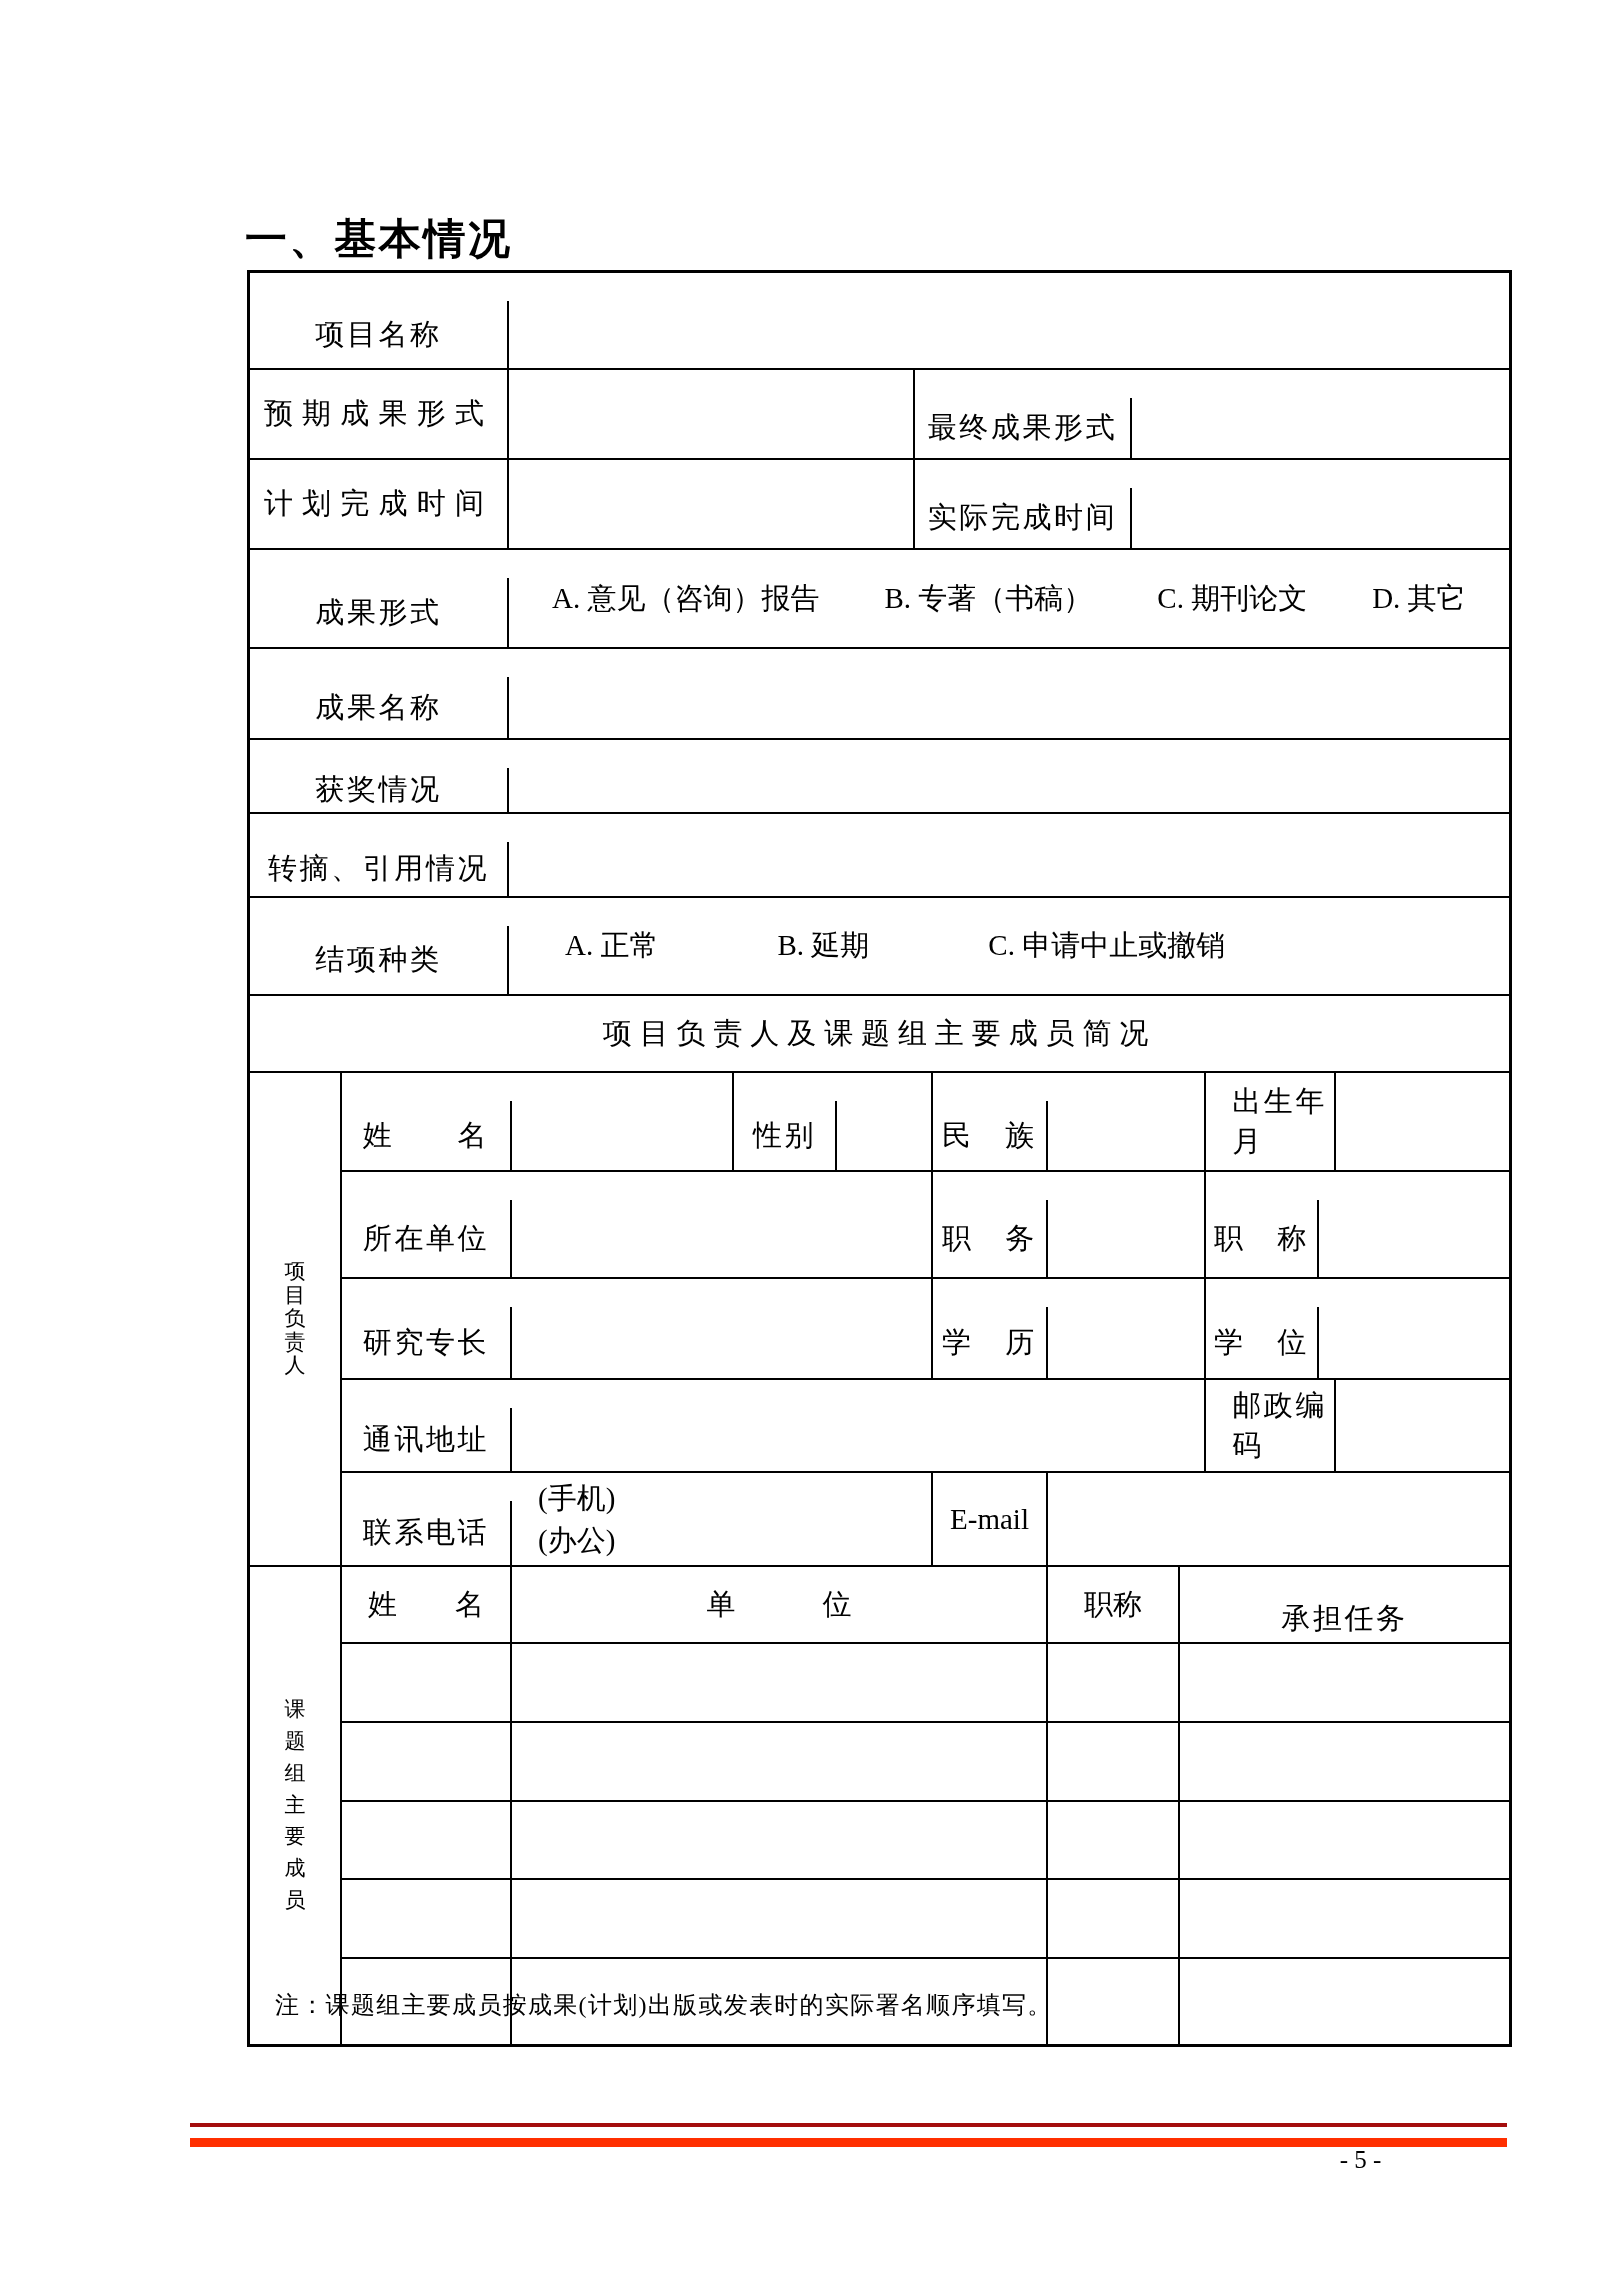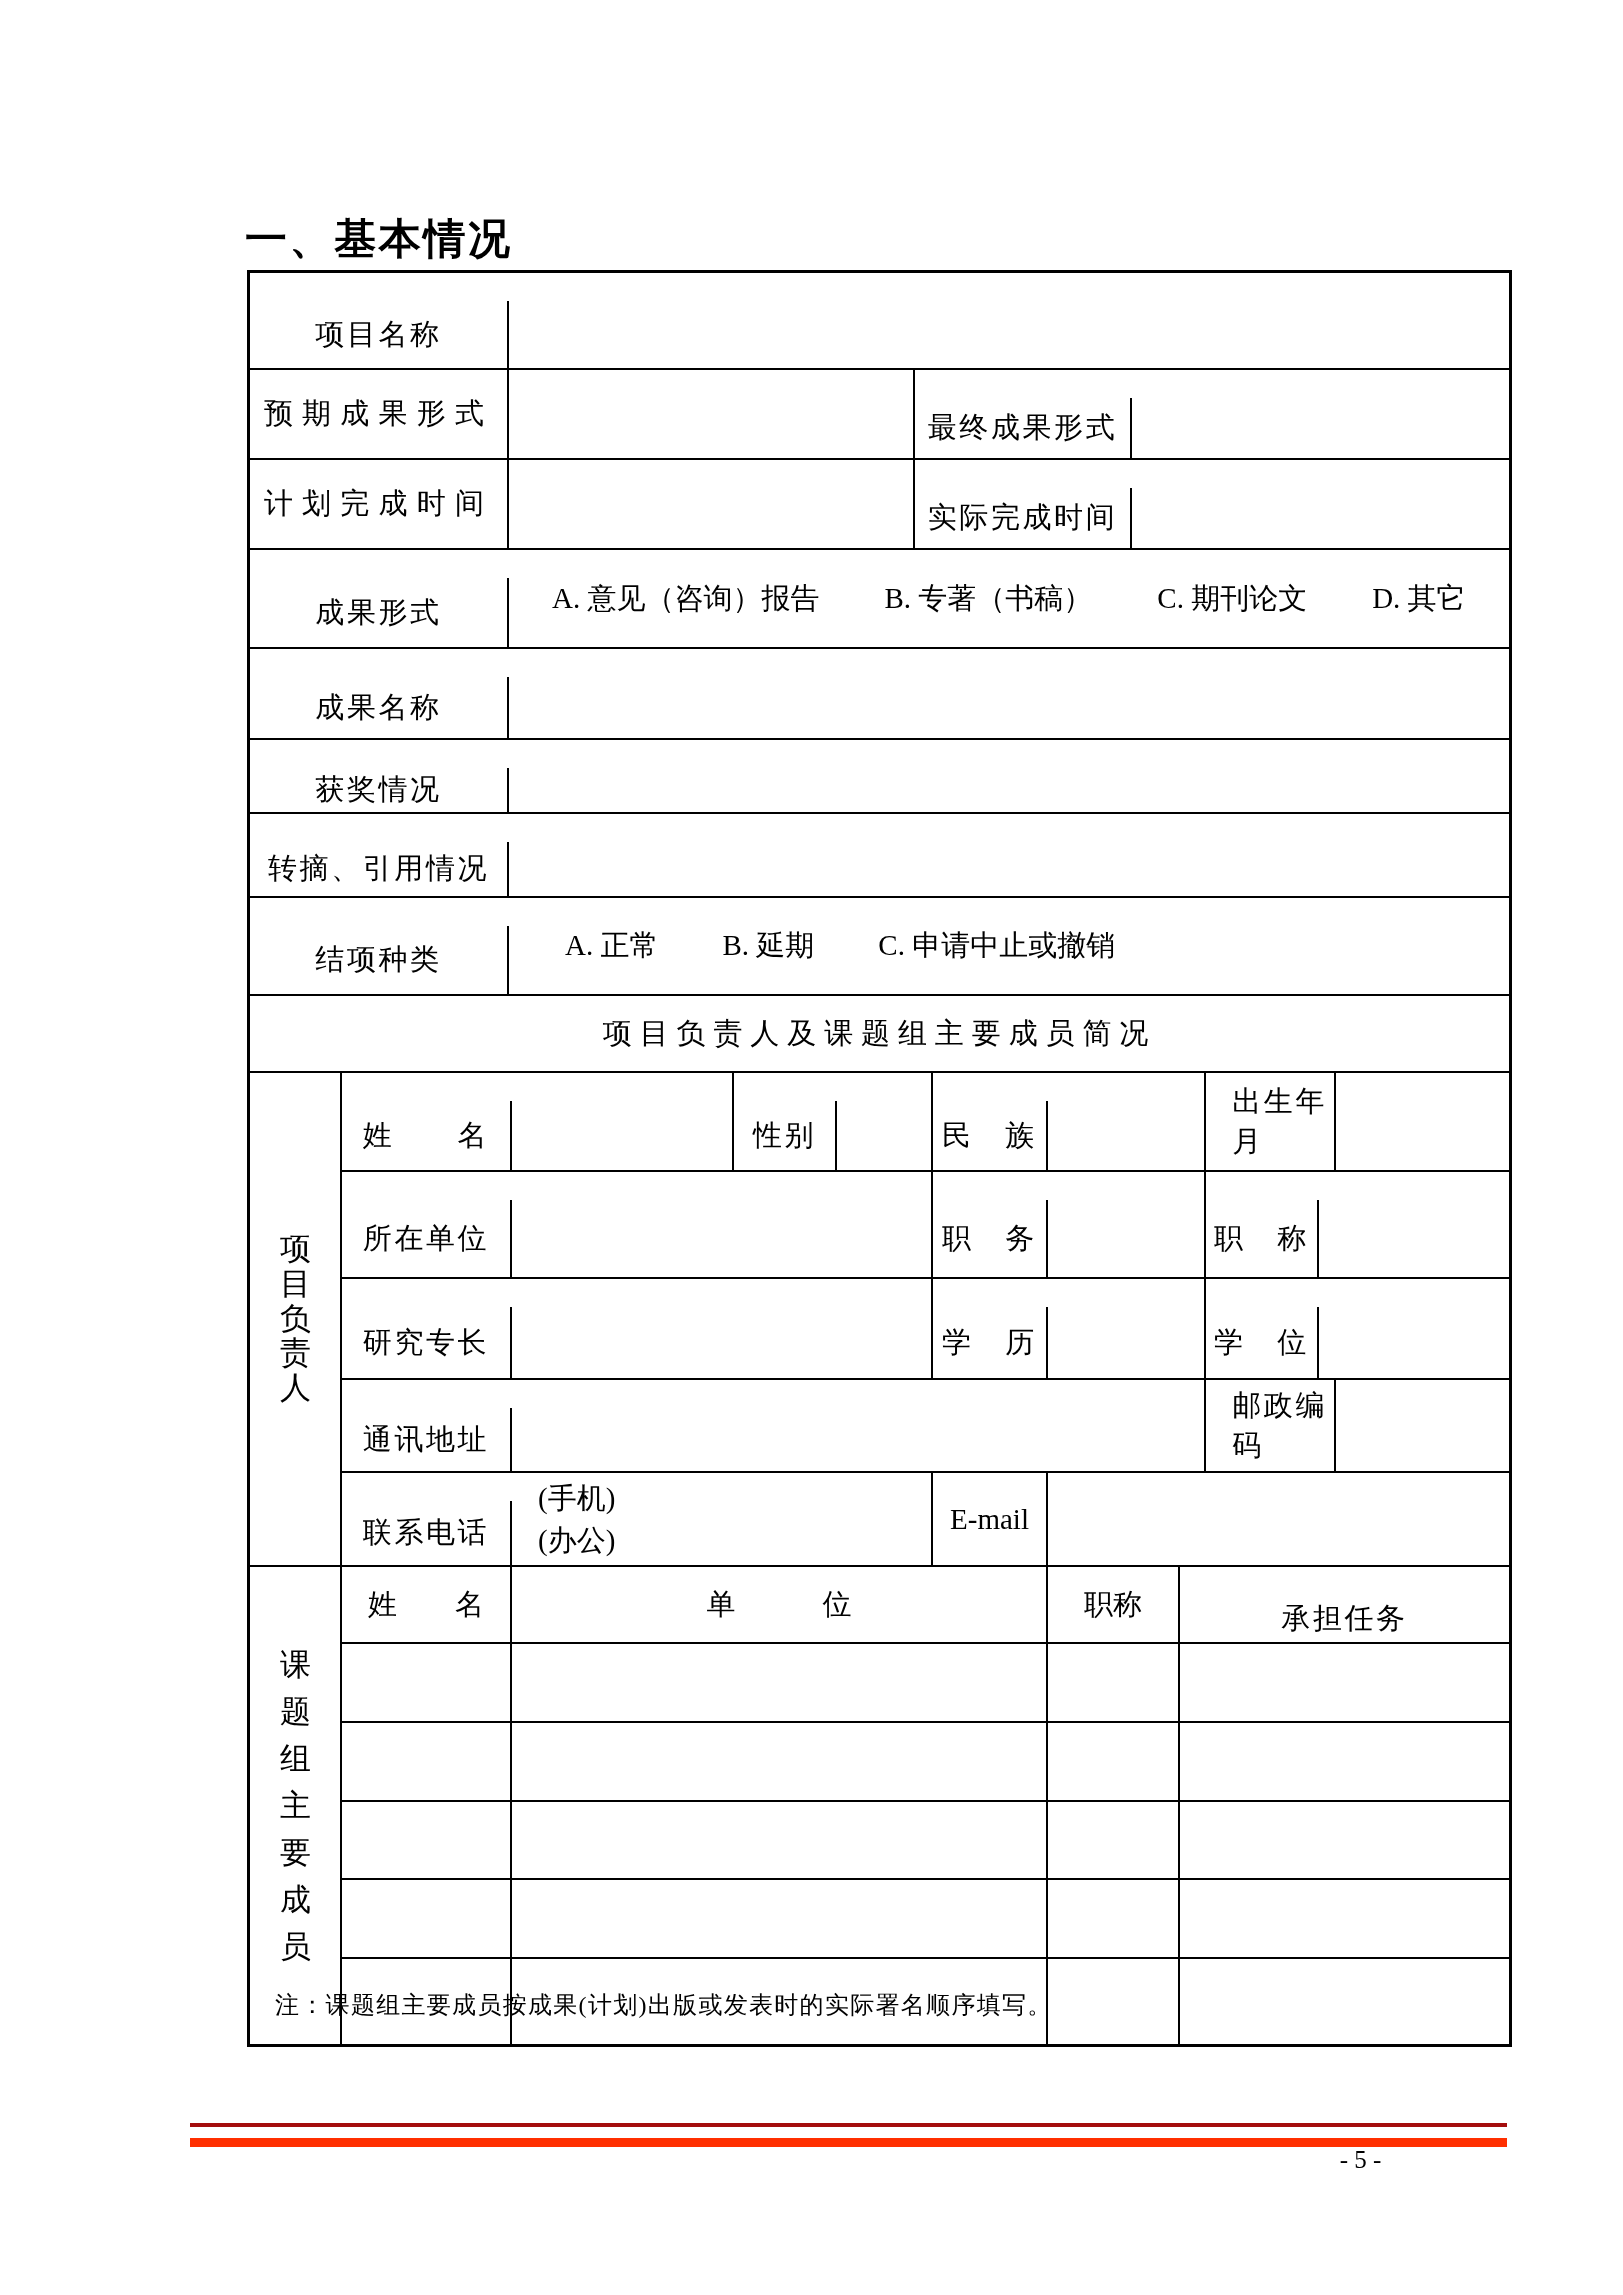--- a/index.html
+++ b/index.html
@@ -30,31 +30,31 @@
   .trow.no-bb { border-bottom:none; }
   .cell {
     border-right:2px solid #000;
     display:flex; align-items:center; justify-content:center;
     text-align:center; overflow:hidden;
   }
   .cell.last { border-right:none; }
   .lbl { letter-spacing:2.6px;margin-top:28px; }
   .lbl-wide { letter-spacing:9.2px; }
   .options { justify-content:flex-start; gap:65px; padding-left:43px; white-space:nowrap; }
-  .options2 { justify-content:flex-start; gap:64px; padding-left:56px; white-space:nowrap; }
+  .options2 { justify-content:flex-start; gap:119px; padding-left:56px; white-space:nowrap; }
   .section-title-cell { letter-spacing:7.9px; }
   
   .vsection { display:flex; align-items:stretch; }
   .vcell {
     width:92px; border-right:2px solid #000;
     display:flex; align-items:center; justify-content:center;
   }
   .vtext {
     width:30px; word-break:break-all; text-align:center;
-    line-height:1.12; font-size:31px;
+    line-height:1.12; font-size:21px;
   }
   .vtext.loose { line-height:1.52; }
   .sub { flex:1; display:flex; flex-direction:column; }
   .phone-lines { flex-direction:column; align-items:flex-start; justify-content:center; padding-left:26px; line-height:1.45; }
   .wrap-label { padding-left:9.2px; justify-content:flex-start; text-align:left; letter-spacing:2.6px; line-height:1.35;margin-left:17px; }
   .note-line {
     position:absolute; left:275px; top:1989px;
     font-size:24px; letter-spacing:1.3px;
     white-space:nowrap;
   }

